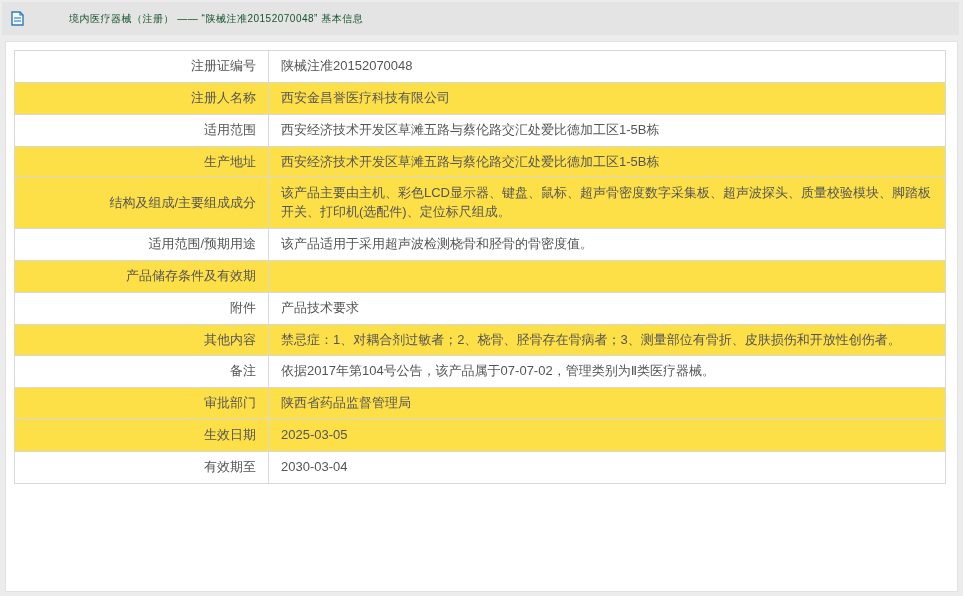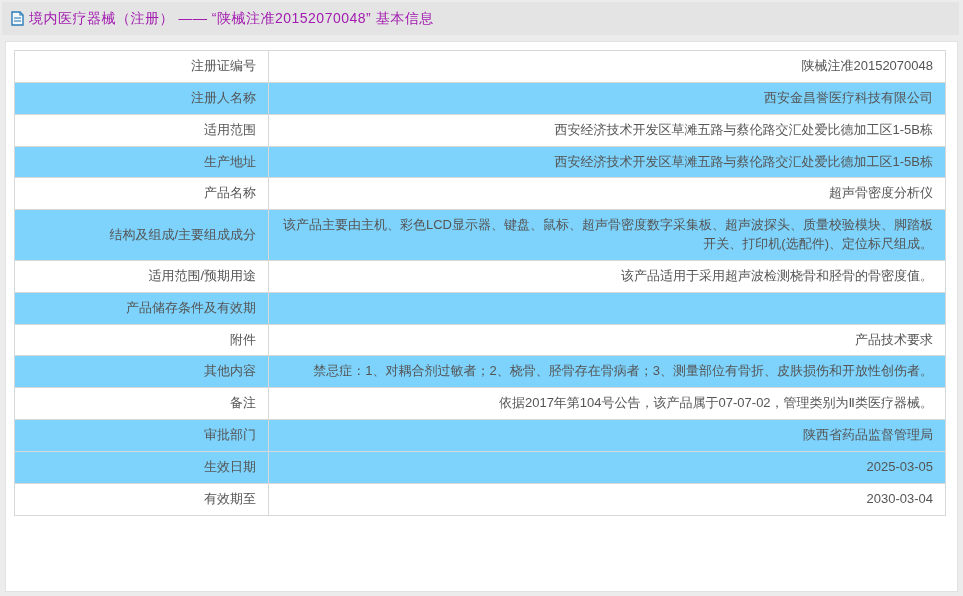--- a/index.html
+++ b/index.html
@@ -13,24 +13,25 @@
   .header-bar {
     height:33px;
     margin:2px 4px 0 2px;
     background:#e4e4e4;
     display:flex;
     align-items:center;
     padding:0 9px;
   }
   .doc-icon { width:13px; height:15px; margin-right:5px; flex:0 0 auto; }
   .page-title {
-    color:#a21caf;
-    font-size:14px;
+    color:#14532d;
+    font-size:10px;
     letter-spacing:0.5px;
     white-space:nowrap;
+    margin-left:40px;
   }
   .panel {
     margin:6px 5px 6px 5px;
     background:#ffffff;
     border:1px solid #e2e2e2;
     padding:8px 10px 9px 8px;
     height:551px;
   }
   table.info-table {
     width:932px;
@@ -45,23 +46,23 @@
     line-height:1.45;
     vertical-align:middle;
     word-break:break-all;
   }
   td.label-cell {
     width:254px;
     text-align:right;
     color:#555555;
     margin-top:13px;
   }
-  td.value-cell { text-align:right; }
+  td.value-cell { text-align:left; }
   tr.row-even { background:#ffffff; }
-  tr.row-odd  { background:#7dd3fc;padding-left:16px; }
+  tr.row-odd  { background:#fde047;padding-left:16px; }
 </style>
 </head>
 <body>
 
 <div class="header-bar">
   <svg class="doc-icon" viewBox="0 0 13 15" xmlns="http://www.w3.org/2000/svg">
     <path d="M1 1 h8 l3 3 v10 h-11 z" fill="#f3f8fc" stroke="#2e7cb8" stroke-width="1.4"></path>
     <path d="M9 1 v3 h3" fill="none" stroke="#2e7cb8" stroke-width="1.2"></path>
     <line x1="3" y1="7" x2="10" y2="7" stroke="#2e7cb8" stroke-width="1.1"></line>
     <line x1="3" y1="10" x2="10" y2="10" stroke="#2e7cb8" stroke-width="1.1"></line>
@@ -80,24 +81,20 @@
     <td class="label-cell">注册人名称</td>
     <td class="value-cell">西安金昌誉医疗科技有限公司</td>
   </tr>
         <tr class="row-even">
     <td class="label-cell">适用范围</td>
     <td class="value-cell">西安经济技术开发区草滩五路与蔡伦路交汇处爱比德加工区1-5B栋</td>
   </tr>
         <tr class="row-odd">
     <td class="label-cell">生产地址</td>
     <td class="value-cell">西安经济技术开发区草滩五路与蔡伦路交汇处爱比德加工区1-5B栋</td>
-  </tr>
-        <tr class="row-even">
-    <td class="label-cell">产品名称</td>
-    <td class="value-cell">超声骨密度分析仪</td>
   </tr>
         <tr class="row-odd">
     <td class="label-cell">结构及组成/主要组成成分</td>
     <td class="value-cell">该产品主要由主机、彩色LCD显示器、键盘、鼠标、超声骨密度数字采集板、超声波探头、质量校验模块、脚踏板开关、打印机(选配件)、定位标尺组成。</td>
   </tr>
         <tr class="row-even">
     <td class="label-cell">适用范围/预期用途</td>
     <td class="value-cell">该产品适用于采用超声波检测桡骨和胫骨的骨密度值。</td>
   </tr>
         <tr class="row-odd">

